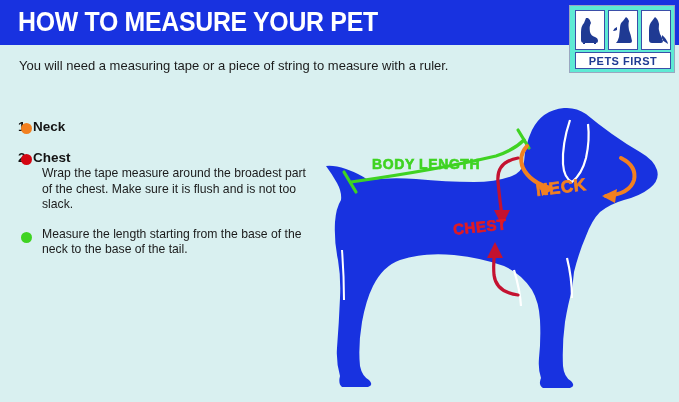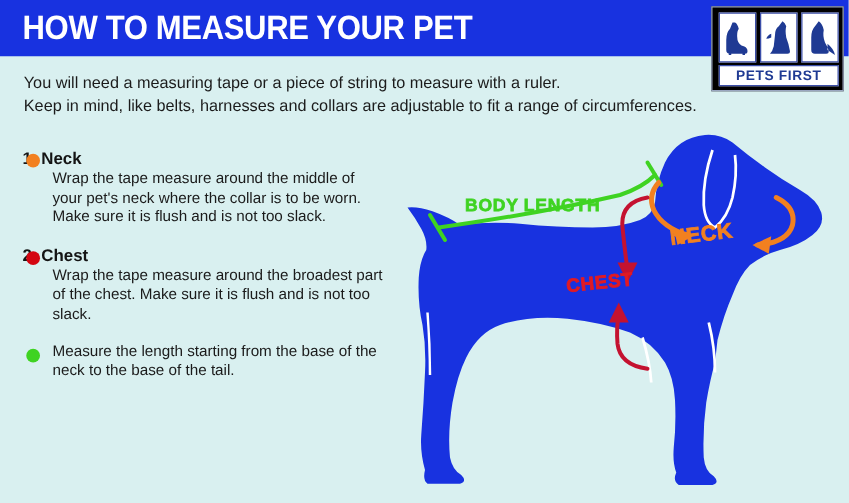--- a/index.html
+++ b/index.html
@@ -30,21 +30,21 @@
     letter-spacing:-0.3px;
     transform:scaleX(0.92);
     transform-origin:left top;
     white-space:nowrap;
     line-height:30px;
   }
 
   
   #logo{
     position:absolute;left:569px;top:5px;width:106px;height:68px;
-    background:#000000;
+    background:#5eead4;
     border:1px solid #9aa6c0;
     box-sizing:border-box;
   }
   .logo-boxes{
     position:absolute;left:5px;top:4px;width:96px;height:40px;
     display:flex;gap:3px;
   }
   .logo-box{
     flex:1;border:1px solid #3b4ea8;background:#ffffff;
     position:relative;overflow:hidden;
@@ -157,29 +157,27 @@
         <svg class="logo-dog" viewBox="0 0 26 32">
           <path fill="#1f3a93" d="M12 2 L9 6 Q6 9 6 15 L6 25 Q6 28 9 28 L18 28 Q20 28 20 26 Q19 22 17 19 Q15 14 16 9 Q15 4 12 2 Z M19 20 Q24 24 25 29 Q22 27 19 25 Z"></path>
         </svg>
       </div>
     </div>
     <div id="logo-wordmark">PETS FIRST</div>
   </div>
 
   <div id="intro">
     <div>You will need a measuring tape or a piece of string to measure with a ruler.</div>
-    <div>Keep in mind, like belts, harnesses and collars are adjustable to fit a range of circumferences.</div>
   </div>
 
   <div id="steps">
 
     <div class="step">
       <span class="step-dot" style="background:#f28020"></span>
       <div class="step-title">1. Neck</div>
-      <div class="step-body">Wrap the tape measure around the middle of your pet's neck where the collar is to be worn. Make sure it is flush and is not too slack.</div>
     </div>
 
     <div class="step">
       <span class="step-dot" style="background:#d40511"></span>
       <div class="step-title">2. Chest</div>
       <div class="step-body">Wrap the tape measure around the broadest part of the chest. Make sure it is flush and is not too slack.</div>
     </div>
 
     <div class="step">
       <span class="step-dot" style="background:#3fd322"></span>

